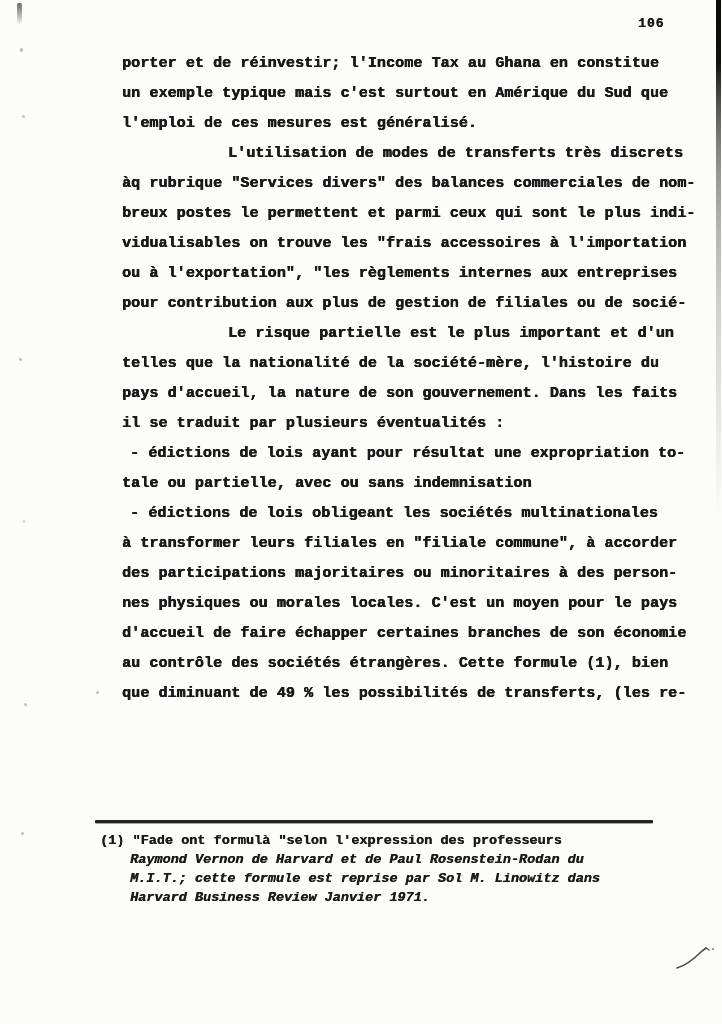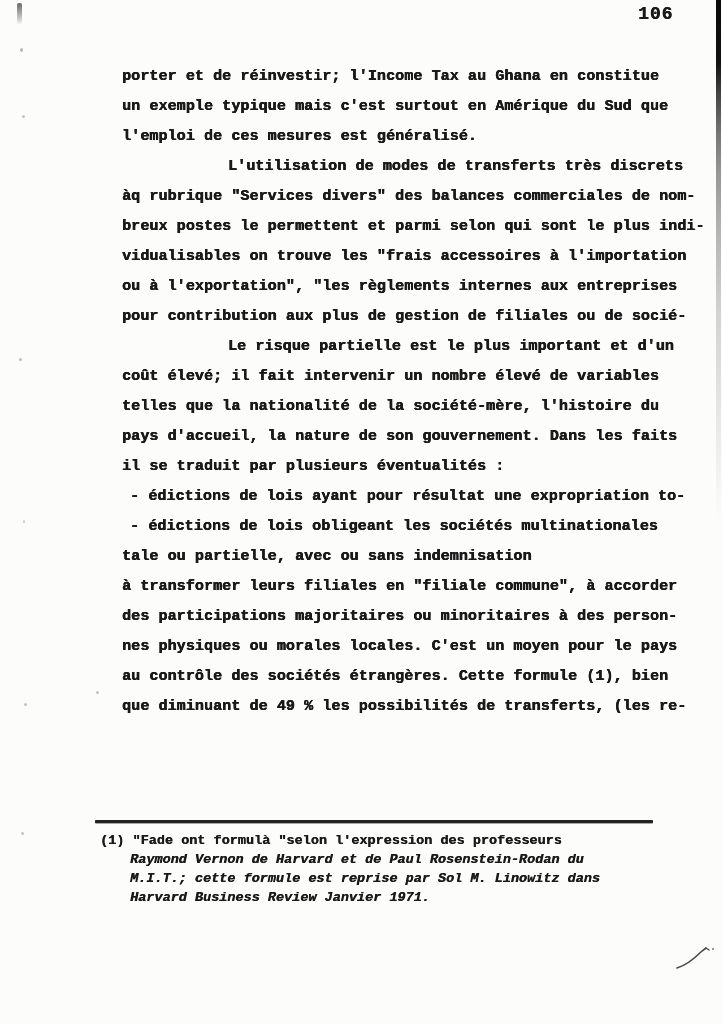--- a/index.html
+++ b/index.html
@@ -9,31 +9,31 @@
     width: 722px;
     height: 1024px;
     background: #fcfcfa;
     overflow: hidden;
     font-family: "Liberation Mono", "DejaVu Sans Mono", monospace;
     color: #1a1a1a;
   }
   
   .page-number {
     position: absolute;
-    top: 4px;
+    top: 16px;
     left: 638px;
-    font-size: 18px;
+    font-size: 13px;
     font-weight: 700;
     letter-spacing: 1px;
     text-shadow: 0.4px 0 0 currentColor;
   }
   
   .body-text {
     position: absolute;
-    top: 62px;
+    top: 49px;
     left: 122px;
     width: 545px;
   }
   .body-text .line {
     height: 30px;
     line-height: 30px;
     font-size: 15px;
     font-weight: 700;
     white-space: pre;
     letter-spacing: 0.1px;
@@ -105,35 +105,35 @@
 <div id="page">
 
   <div class="page-number">106</div>
 
   <div class="body-text">
     <div class="line">porter et de réinvestir; l'Income Tax au Ghana en constitue</div>
     <div class="line">un exemple typique mais c'est surtout en Amérique du Sud que</div>
     <div class="line">l'emploi de ces mesures est généralisé.</div>
     <div class="line para">L'utilisation de modes de transferts très discrets</div>
     <div class="line">àq rubrique "Services divers" des balances commerciales de nom-</div>
-    <div class="line">breux postes le permettent et parmi selon qui sont le plus indi-</div>
+    <div class="line">breux postes le permettent et parmi ceux qui sont le plus indi-</div>
     <div class="line">vidualisables on trouve les "frais accessoires à l'importation</div>
     <div class="line">ou à l'exportation", "les règlements internes aux entreprises</div>
     <div class="line">pour contribution aux plus de gestion de filiales ou de socié-</div>
     <div class="line para">Le risque partielle est le plus important et d'un</div>
-    <div class="line">coût élevé; il fait intervenir un nombre élevé de variables</div>
     <div class="line">telles que la nationalité de la société-mère, l'histoire du</div>
     <div class="line">pays d'accueil, la nature de son gouvernement. Dans les faits</div>
     <div class="line">il se traduit par plusieurs éventualités :</div>
     <div class="line dash">- édictions de lois ayant pour résultat une expropriation to-</div>
+    <div class="line">tale ou partielle, avec ou sans indemnisation</div>
     <div class="line dash">- édictions de lois obligeant les sociétés multinationales</div>
-    <div class="line">tale ou partielle, avec ou sans indemnisation</div>
     <div class="line">à transformer leurs filiales en "filiale commune", à accorder</div>
     <div class="line">des participations majoritaires ou minoritaires à des person-</div>
     <div class="line">nes physiques ou morales locales. C'est un moyen pour le pays</div>
+    <div class="line">d'accueil de faire échapper certaines branches de son économie</div>
     <div class="line">au contrôle des sociétés étrangères. Cette formule (1), bien</div>
     <div class="line">que diminuant de 49 % les possibilités de transferts, (les re-</div>
   </div>
 
   <div class="footnote-rule"></div>
 
   <div class="footnote">
     <div class="fline">(1) "Fade ont formulà "selon l'expression des professeurs</div>
     <div class="fline cont">Raymond Vernon de Harvard et de Paul Rosenstein-Rodan du</div>
     <div class="fline cont">M.I.T.; cette formule est reprise par Sol M. Linowitz dans</div>

